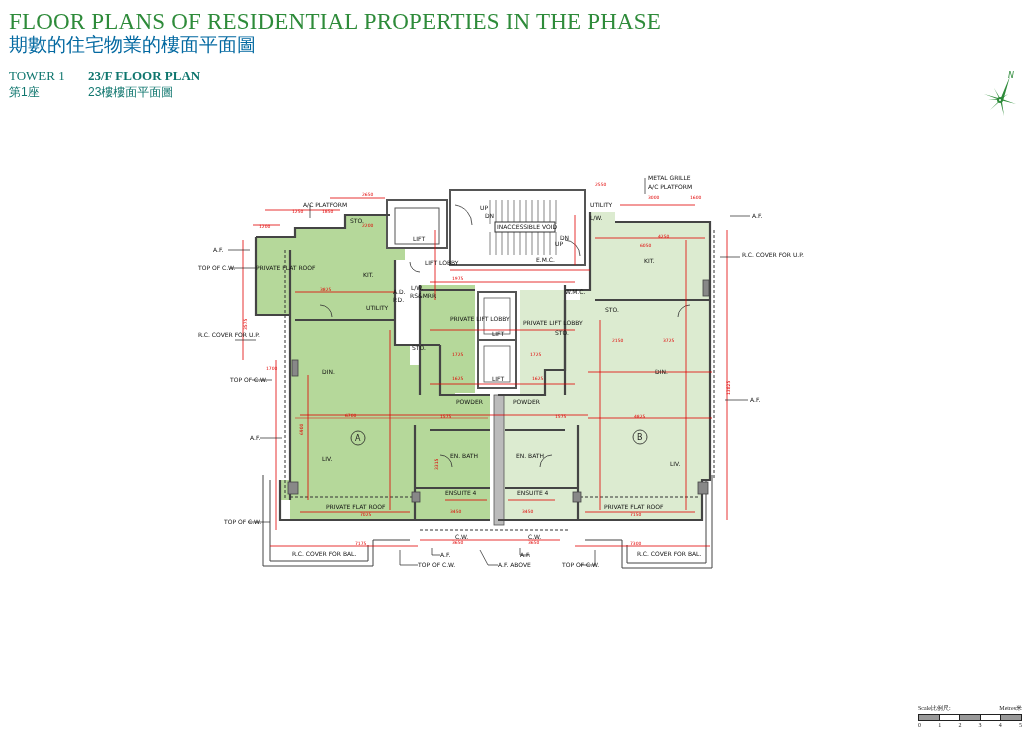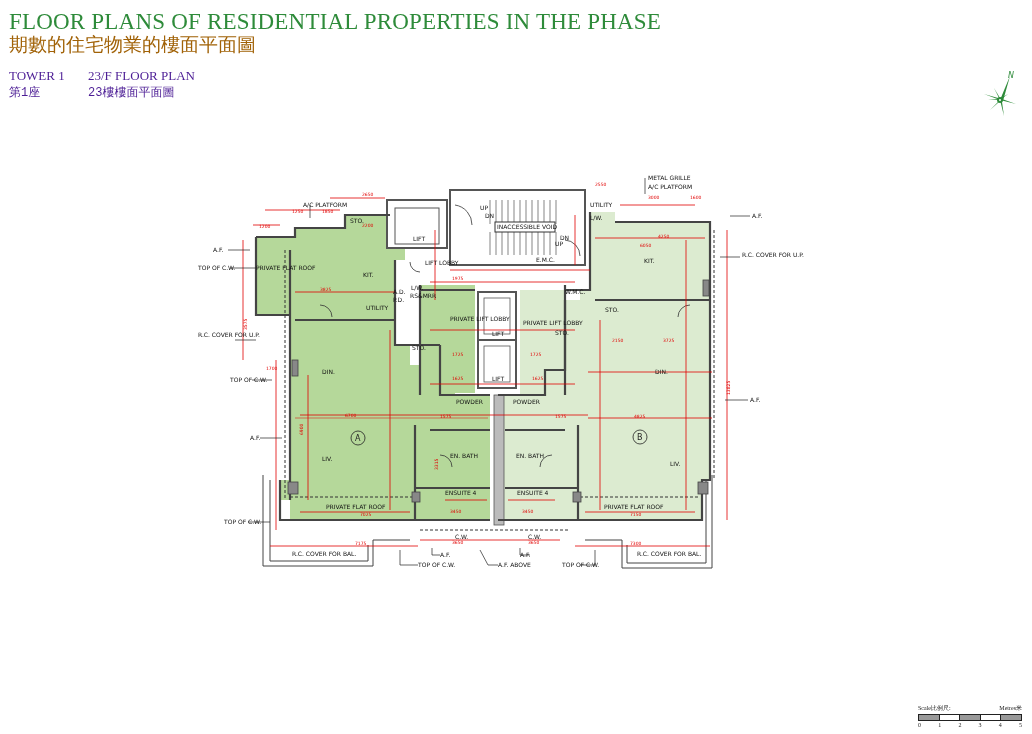--- a/index.html
+++ b/index.html
@@ -1,34 +1,34 @@
 <!DOCTYPE html>
 <html><head>
 <meta charset="utf-8">
 <style>
   html,body{margin:0;padding:0;background:#fff;}
   body{width:1032px;height:734px;position:relative;overflow:hidden;font-family:"Liberation Serif",serif;}
   .title-en{position:absolute;left:9px;top:9px;font-size:23px;color:#2e8b3a;letter-spacing:0.2px;}
-  .title-zh{position:absolute;left:9px;top:32px;font-size:19px;color:#a16207;font-family:"DejaVu Sans",sans-serif;}
-  .sub{position:absolute;font-size:13px;color:#4c1d95;}
-  .sub-zh{font-family:Liberation Mono, monospace;font-size:12px;}
+  .title-zh{position:absolute;left:9px;top:32px;font-size:19px;color:#0369a1;font-family:"DejaVu Sans",sans-serif;}
+  .sub{position:absolute;font-size:13px;color:#0f766e;}
+  .sub-zh{font-family:Liberation Sans, sans-serif;font-size:12px;}
   #plan{position:absolute;left:0;top:0;}
   .lbl{font-family:"DejaVu Sans",sans-serif;font-size:6px;fill:#111;}
   .dim{font-family:"DejaVu Sans",sans-serif;font-size:4.5px;fill:#e10000;}
   .scale{position:absolute;left:918px;top:704px;width:104px;font-family:"Liberation Serif",serif;font-size:6px;color:#222;}
 </style>
 </head>
 <body>
 
 <div class="title-en">FLOOR PLANS OF RESIDENTIAL PROPERTIES IN THE PHASE</div>
 <div class="title-zh">期數的住宅物業的樓面平面圖</div>
 
 <div class="sub" style="left:9px;top:68px;">TOWER 1</div>
 <div class="sub sub-zh" style="left:9px;top:84px;">第1座</div>
-<div class="sub" style="left:88px;top:68px;">23/F FLOOR PLAN</div>
+<div class="sub" style="left:88px;top:68px;font-weight:bold;">23/F FLOOR PLAN</div>
 <div class="sub sub-zh" style="left:88px;top:84px;text-align:center;">23樓樓面平面圖</div>
 
 <svg style="position:absolute;left:980px;top:70px;" width="40" height="50" viewBox="0 0 40 50">
   <g fill="#2e8b3a">
     <polygon points="20,30 30,6 23,31"></polygon>
     <polygon points="20,30 4,24 18,28"></polygon>
     <polygon points="20,30 10,40 19,32"></polygon>
     <polygon points="20,30 24,46 22,32"></polygon>
     <polygon points="20,30 36,34 22,29"></polygon>
     <polygon points="20,30 8,30 19,29"></polygon>

